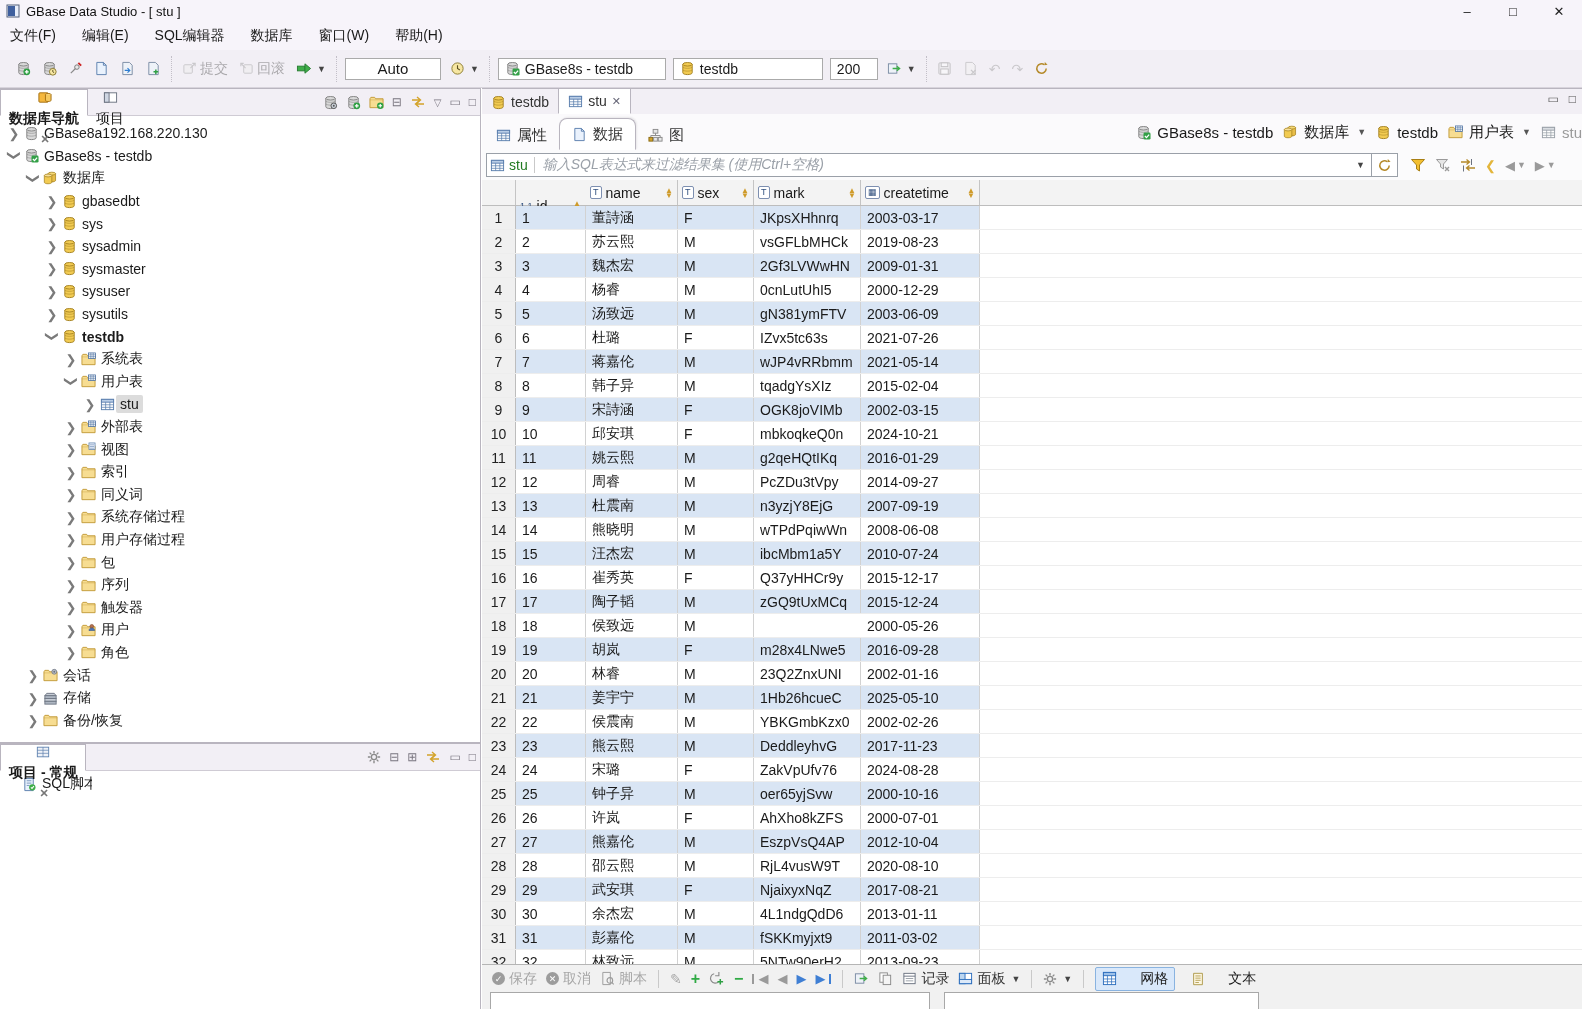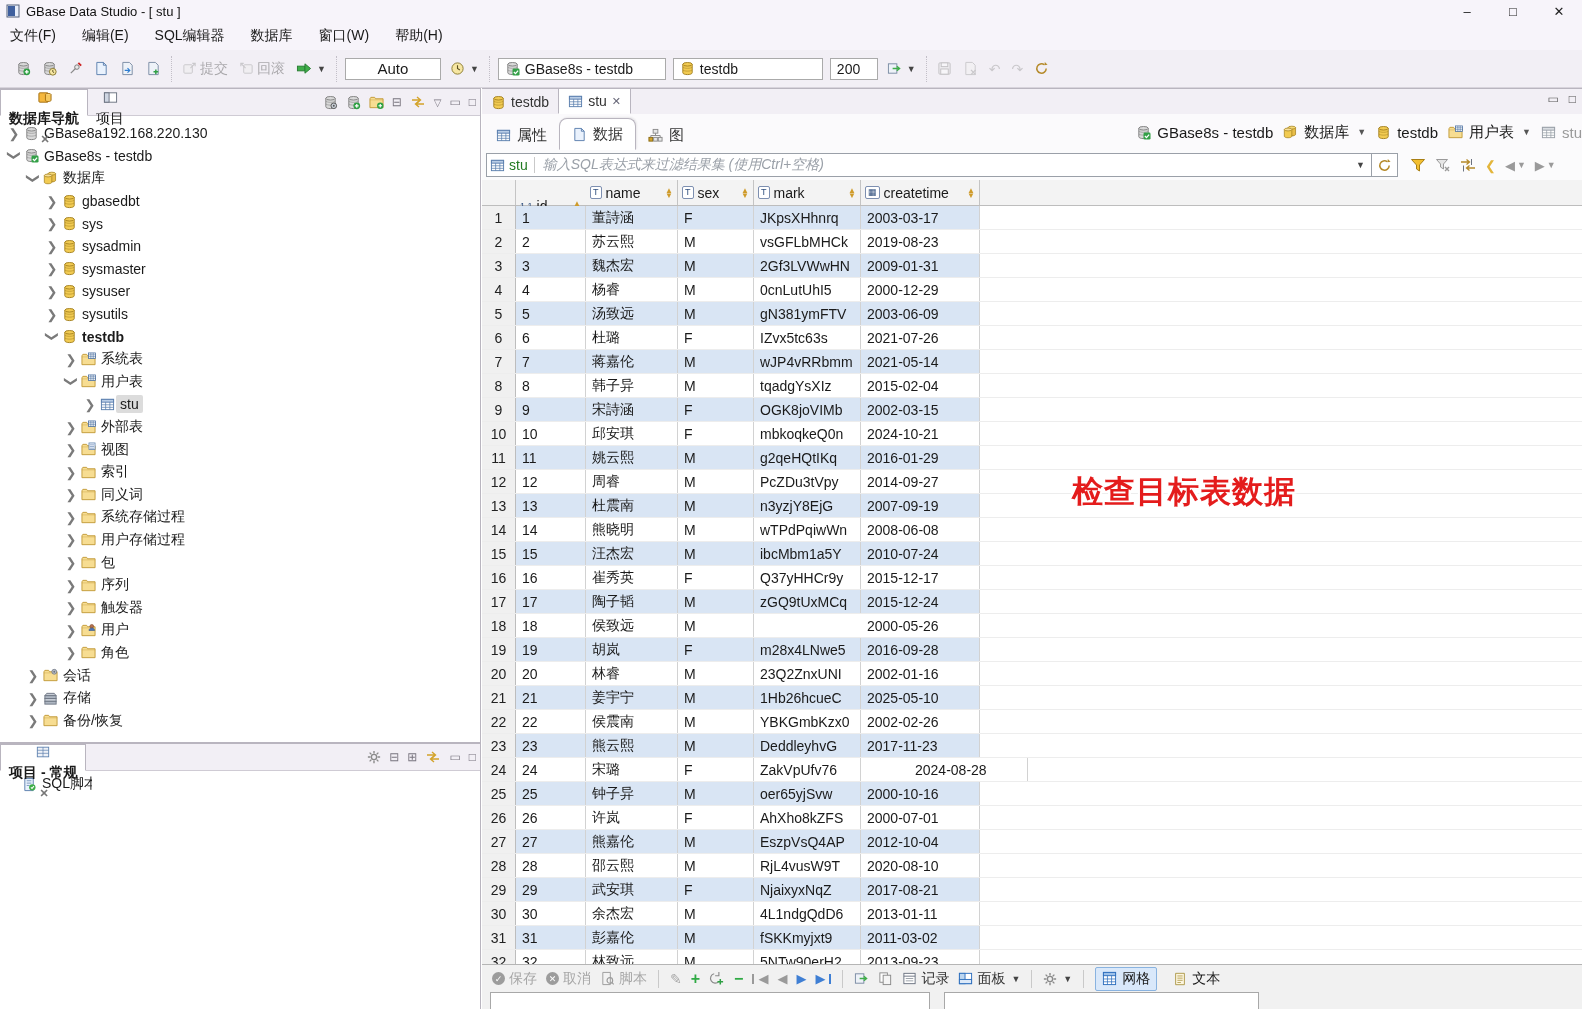--- a/index.html
+++ b/index.html
@@ -96,21 +96,21 @@
   .annotation{position:absolute;left:590px;top:382px;font-size:31px;font-weight:bold;color:#e41c1c;
     letter-spacing:1px;white-space:nowrap;
     text-shadow:-2px 0 0 #fff,2px 0 0 #fff,0 -2px 0 #fff,0 2px 0 #fff,-2px -2px 0 #fff,2px 2px 0 #fff,-2px 2px 0 #fff,2px -2px 0 #fff;}
   
   .gridbar{position:absolute;left:0;top:875px;width:100%;height:28px;background:#f1f1f1;border-top:1px solid #b5b5b5;
            display:flex;align-items:center;gap:9px;box-sizing:border-box;padding-left:10px;font-size:14px;}
   .gb-btn{display:flex;align-items:center;gap:4px;color:#333;}
   .gb-btn.disabled{color:#a6a6a6;}
   .gb-sep{width:1px;height:18px;background:#c9c9c9;margin:0 2px;}
   .circle-ic{width:13px;height:13px;border-radius:50%;background:#9c9c9c;color:#fff;font-size:9px;display:flex;align-items:center;justify-content:center;}
-  .toggle{display:flex;align-items:center;gap:5px;padding:2px 6px;border:1px solid transparent;text-align:center;}
+  .toggle{display:flex;align-items:center;gap:23px;padding:2px 6px;border:1px solid transparent;text-align:center;}
   .toggle.active{background:#d9e8fa;border-color:#89b3e0;border-radius:2px;}
   .plus{color:#2faa44;font-weight:bold;font-size:16px;}
   .minus{color:#2faa44;font-weight:bold;font-size:16px;}
   .gridfoot{position:absolute;left:0;top:903px;width:100%;height:18px;background:#f1f1f1;display:flex;gap:14px;padding-left:8px;}
   .footbox{height:24px;background:#fff;border:1px solid #a8a8a8;box-sizing:border-box;}
   .footbox.b1{width:440px;}
   .footbox.b2{width:315px;}
   svg{display:block;}
 </style>
 </head>
@@ -1135,21 +1135,21 @@
           <div class="gc data" style="width: 76px;">M</div>
           <div class="gc data" style="width: 107px;">DeddleyhvG</div>
           <div class="gc data" style="width: 119px;">2017-11-23</div>
         </div>
         <div class="grow even">
           <div class="gc rownum" style="width: 34px;">24</div>
           <div class="gc data" style="width: 70px;">24</div>
           <div class="gc data" style="width: 92px;">宋璐</div>
           <div class="gc data" style="width: 76px;">F</div>
           <div class="gc data" style="width: 107px;">ZakVpUfv76</div>
-          <div class="gc data" style="width: 119px; margin-left: 48px;">2024-08-28</div>
+          <div class="gc data" style="width: 119px;">2024-08-28</div>
         </div>
         <div class="grow odd">
           <div class="gc rownum" style="width: 34px;">25</div>
           <div class="gc data" style="width: 70px;">25</div>
           <div class="gc data" style="width: 92px;">钟子异</div>
           <div class="gc data" style="width: 76px;">M</div>
           <div class="gc data" style="width: 107px;">oer65yjSvw</div>
           <div class="gc data" style="width: 119px;">2000-10-16</div>
         </div>
         <div class="grow even">
@@ -1203,21 +1203,20 @@
         <div class="grow even">
           <div class="gc rownum" style="width: 34px;">32</div>
           <div class="gc data" style="width: 70px;">32</div>
           <div class="gc data" style="width: 92px;">林致远</div>
           <div class="gc data" style="width: 76px;">M</div>
           <div class="gc data" style="width: 107px;">5NTw90erH2</div>
           <div class="gc data" style="width: 119px;">2013-09-23</div>
         </div>
       </div>
 
-    <div class="annotation">检查目标表数据</div>
 
     <div class="gridbar">
       <span class="gb-btn disabled">
           <span class="circle-ic">✓</span>
           <span>保存</span>
         </span>
       <span class="gb-btn disabled">
           <span class="circle-ic">✕</span>
           <span>取消</span>
         </span>

